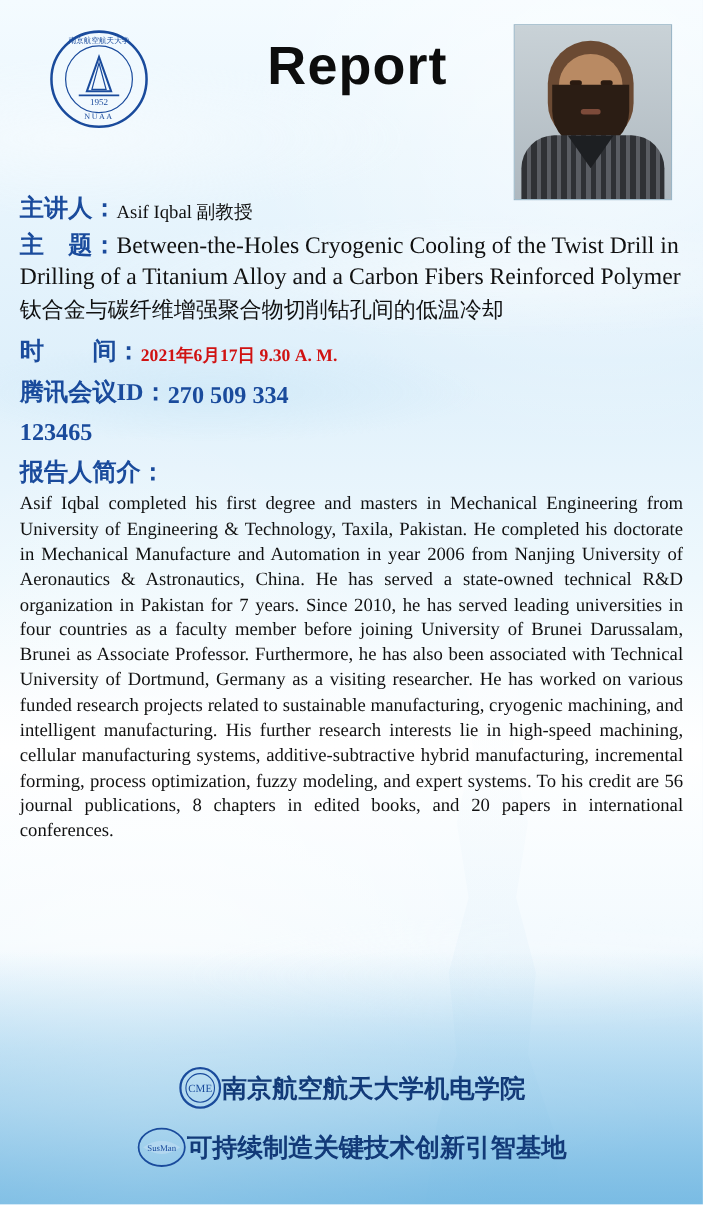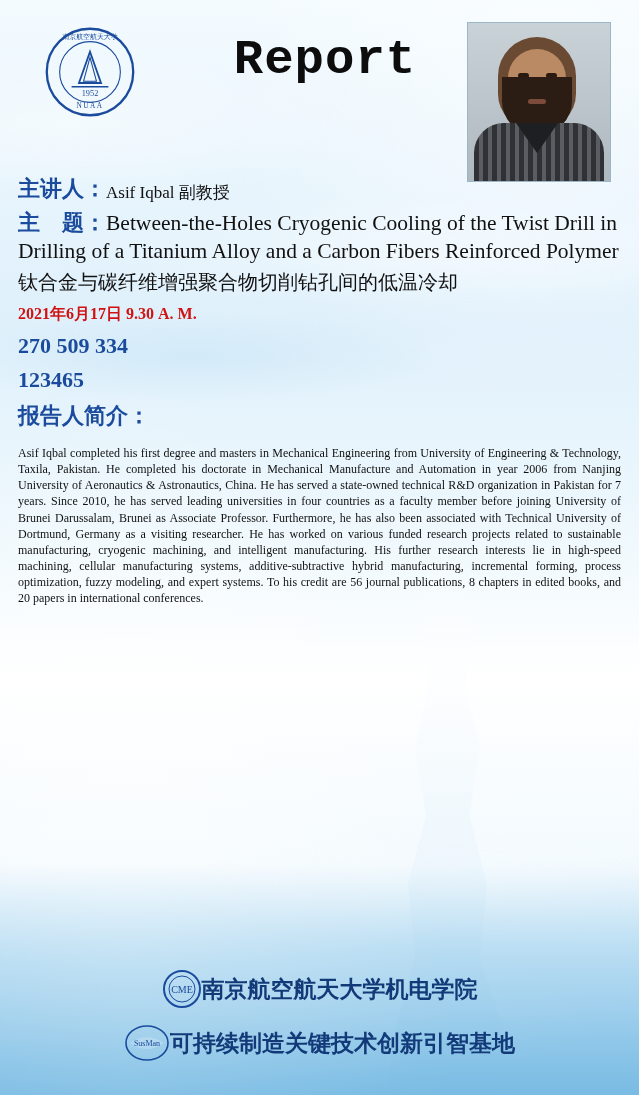--- a/index.html
+++ b/index.html
@@ -49,21 +49,21 @@
   }
 
   
   .header{position:relative;height:170px;}
   .nuaa-logo{
     position:absolute;left:44px;top:26px;width:92px;height:92px;
   }
   .title-report{
     position:absolute;left:200px;top:32px;width:250px;text-align:center;
     font-size:49px;font-weight:bold;color:#0d0d0d;letter-spacing:1px;
-    font-family:Liberation Mono, monospace;
+    font-family:Liberation Sans, sans-serif;
   }
   .photo{
     position:absolute;right:28px;top:22px;width:142px;height:158px;
     border:1px solid #9bb6c6;
     background:linear-gradient(180deg,#cfd8dd 0%,#b9c3c9 100%);
     overflow:hidden;
   }
   .photo .bg{position:absolute;inset:0;background:linear-gradient(180deg,#c9d2d7,#aeb8bf);}
   .photo .head{position:absolute;left:30px;top:14px;width:78px;height:92px;border-radius:42px 42px 38px 38px;background:#6b4a33;}
   .photo .face{position:absolute;left:40px;top:26px;width:58px;height:70px;border-radius:30px 30px 28px 28px;background:#b98a63;}
@@ -83,22 +83,22 @@
   }
   .speaker-val{font-size:17px;color:#111;}
   .topic{
     font-size:21.5px;color:#111;line-height:1.26;
   }
   .topic-cn{font-size:20px;color:#111;line-height:1.35;}
   .red{color:#d01212;font-weight:bold;font-size:16px;}
   .blue-val{color:#1a4b9c;font-weight:bold;font-size:22px;}
   .bio-head{color:#1a4b9c;font-weight:bold;font-size:22px;margin-top:8px;}
   .bio{
-    font-size:12px;line-height:1.345;color:#111;text-align:justify;
-    text-justify:inter-word;margin-top:14px;
+    font-size:17px;line-height:1.345;color:#111;text-align:justify;
+    text-justify:inter-word;margin-top:3px;
   }
 
   
   .footer{position:absolute;left:0;right:0;bottom:18px;}
   .frow{display:flex;align-items:center;justify-content:center;margin-bottom:14px;}
   .frow .ftext{font-size:23px;color:#123a78;font-weight:bold;font-family:"Liberation Serif", serif;}
   .seal{width:40px;height:40px;}
   .seal2{width:46px;height:40px;}
 </style>
 </head>
@@ -145,24 +145,26 @@
       <span class="lbl">主讲人：</span>
       <span class="speaker-val">Asif Iqbal 副教授</span>
     </div>
 
     <div style="margin-top:4px;">
       <span class="lbl">主　题：</span><span class="topic">Between-the-Holes Cryogenic Cooling of the Twist Drill in Drilling of a Titanium Alloy and a Carbon Fibers Reinforced Polymer</span>
     </div>
     <div class="topic-cn" style="margin-top:4px;">钛合金与碳纤维增强聚合物切削钻孔间的低温冷却</div>
 
     <div class="row" style="margin-top:8px;">
+      <span class="lbl">时　　间：</span>
       <span class="red">2021年6月17日 9.30 A. M.</span>
     </div>
 
     <div class="row" style="margin-top:8px;">
+      <span class="lbl">腾讯会议ID：</span>
       <span class="blue-val">270 509 334</span>
     </div>
 
     <div class="row" style="margin-top:8px;">
       <span class="blue-val">123465</span>
     </div>
 
     <div class="bio-head">报告人简介：</div>
     <div class="bio">Asif Iqbal completed his first degree and masters in Mechanical Engineering from University of Engineering &amp; Technology, Taxila, Pakistan. He completed his doctorate in Mechanical Manufacture and Automation in year 2006 from Nanjing University of Aeronautics &amp; Astronautics, China. He has served a state-owned technical R&amp;D organization in Pakistan for 7 years. Since 2010, he has  served leading universities in four countries as a faculty member before joining University of Brunei Darussalam, Brunei as Associate Professor. Furthermore, he has also been associated with Technical University of Dortmund, Germany as a visiting researcher. He has worked on various funded research projects related to sustainable manufacturing, cryogenic machining, and intelligent manufacturing. His further research interests lie in high-speed machining, cellular manufacturing systems, additive-subtractive hybrid manufacturing, incremental forming, process optimization, fuzzy modeling, and expert systems. To his credit are 56 journal publications, 8 chapters in edited books, and 20 papers in international conferences.</div>
   </div>

